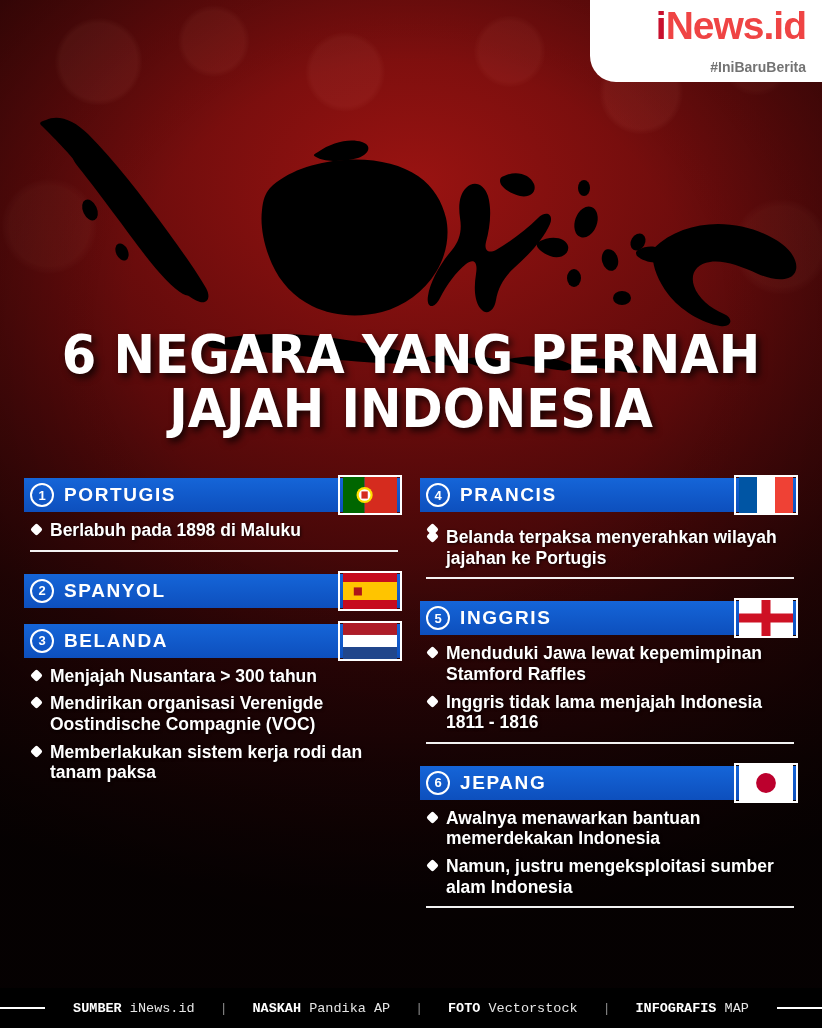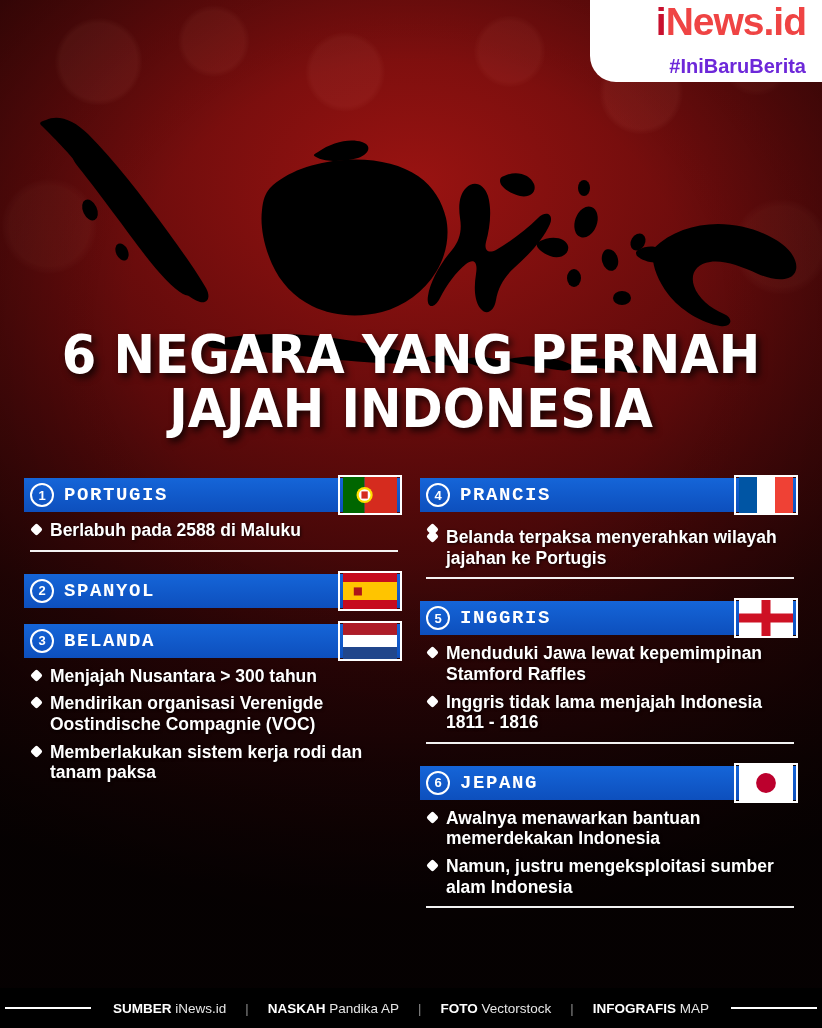--- a/index.html
+++ b/index.html
@@ -48,21 +48,21 @@
     background:#fff;
     border-bottom-left-radius:26px;
     display:flex; flex-direction:column;
     align-items:flex-end; justify-content:center;
     padding:4px 16px 6px 0;
     z-index:20;
   }
   #logo-text { font-size:39px; font-weight:bold; letter-spacing:-1px; line-height:1; }
   #logo-text .i { color:#c8102e; }
   #logo-text .news { color:#ef4444; }
-  #logo-tag { color:#6d28d9; font-size:20px; font-weight:bold; margin-top:14px; letter-spacing:0; }
+  #logo-tag { color:#737373; font-size:14px; font-weight:bold; margin-top:14px; letter-spacing:0; }
 
   
   #map { position:absolute; top:92px; left:18px; width:800px; height:300px; z-index:5; }
   #map svg { width:100%; height:100%; display:block; }
 
   
   #title {
     position:absolute; top:330px; left:0; width:822px;
     text-align:center; z-index:10;
     color:#fff;
@@ -101,21 +101,21 @@
     position:absolute; left:6px; top:50%; transform:translateY(-50%);
     width:24px; height:24px; border-radius:50%;
     border:2px solid #fff; background:transparent;
     color:#fff; font-size:13px; font-weight:bold;
     display:flex; align-items:center; justify-content:center;
     line-height:1;
   }
   .hdr .name {
     color:#fff; font-size:19px; font-weight:bold;
     letter-spacing:1.6px;
-    font-family:Liberation Mono, monospace;
+    font-family:Liberation Sans, sans-serif;
   }
   .flag {
     position:absolute; right:0; top:-3px;
     width:64px; height:40px;
     border:2px solid #fff;
     overflow:hidden;
     display:block;
   }
   .flag svg { display:block; width:100%; height:100%; }
 
@@ -143,21 +143,21 @@
     background:#fff;
     margin-top:9px;
     opacity:.95;
   }
 
   
   #footer {
     position:absolute; left:0; bottom:0; width:822px; height:40px;
     background:#000;
     display:flex; align-items:center; justify-content:center;
-    gap:10px; z-index:20;
+    gap:16px; z-index:20;font-family:Liberation Mono, monospace;
   }
   #footer .seg { color:#fff; font-size:13.5px; white-space:nowrap; }
   #footer .seg b { font-weight:bold; }
   #footer .seg span { font-weight:normal; color:#e6e6e6; }
   #footer .sep { color:#8d8d8d; padding:0 9px; font-size:13px; }
   #footer-rule-l, #footer-rule-r {
     height:2px; background:#fff; width:86px;
   }
   #footer-rule-l { margin-right:12px; }
   #footer-rule-r { margin-left:12px; }
@@ -230,21 +230,21 @@
             <svg viewBox="0 0 60 40">
                 <rect width="24" height="40" fill="#006600"></rect>
                 <rect x="24" width="36" height="40" fill="#d52b1e"></rect>
                 <circle cx="24" cy="20" r="9" fill="#ffdf00"></circle>
                 <circle cx="24" cy="20" r="6.5" fill="#fff"></circle>
                 <rect x="20.5" y="16" width="7" height="8" fill="#d52b1e"></rect>
               </svg>
           </span>
         </div>
         <div class="body">
-          <div class="bullet"><span class="dot"></span><span>Berlabuh pada 2588 di Maluku</span></div>
+          <div class="bullet"><span class="dot"></span><span>Berlabuh pada 1898 di Maluku</span></div>
           <div class="rule"></div>
         </div>
       </div>
 
       <div class="card">
         <div class="hdr">
           <span class="num">2</span>
           <span class="name">SPANYOL</span>
           <span class="flag">
             <svg viewBox="0 0 60 40">

